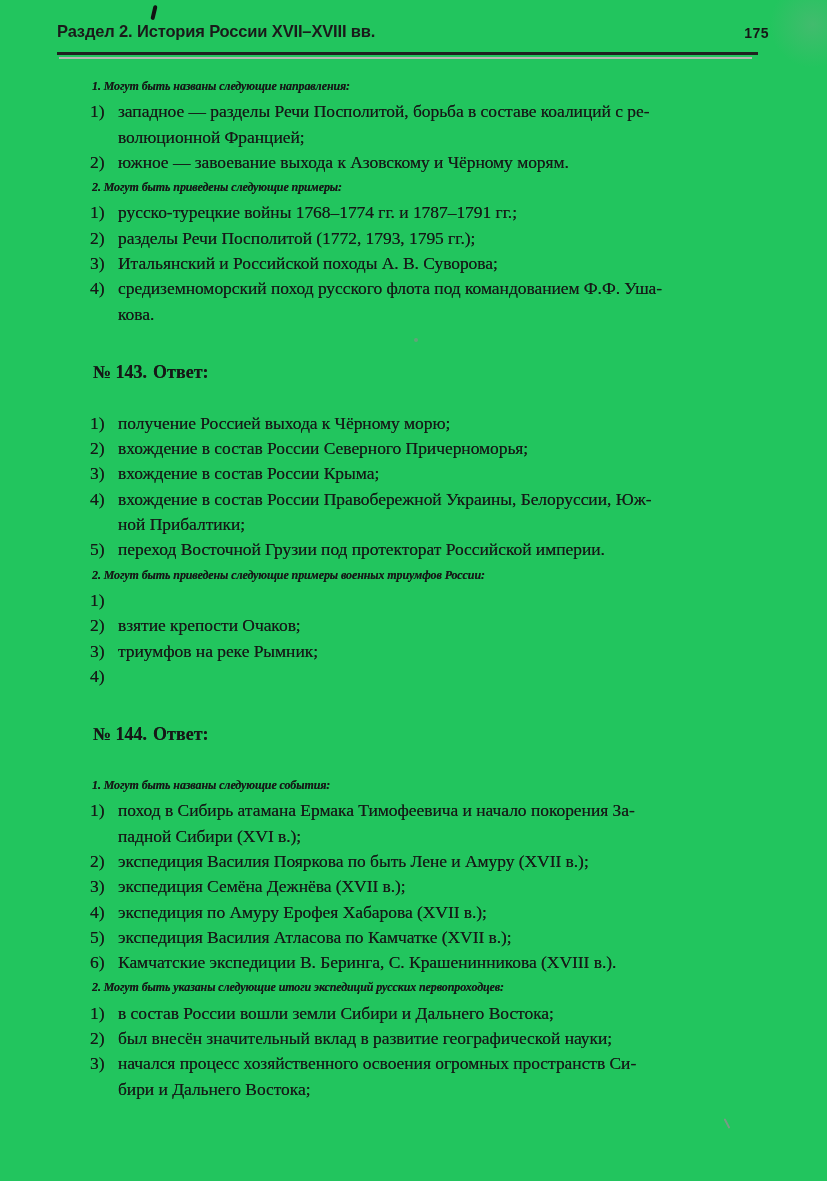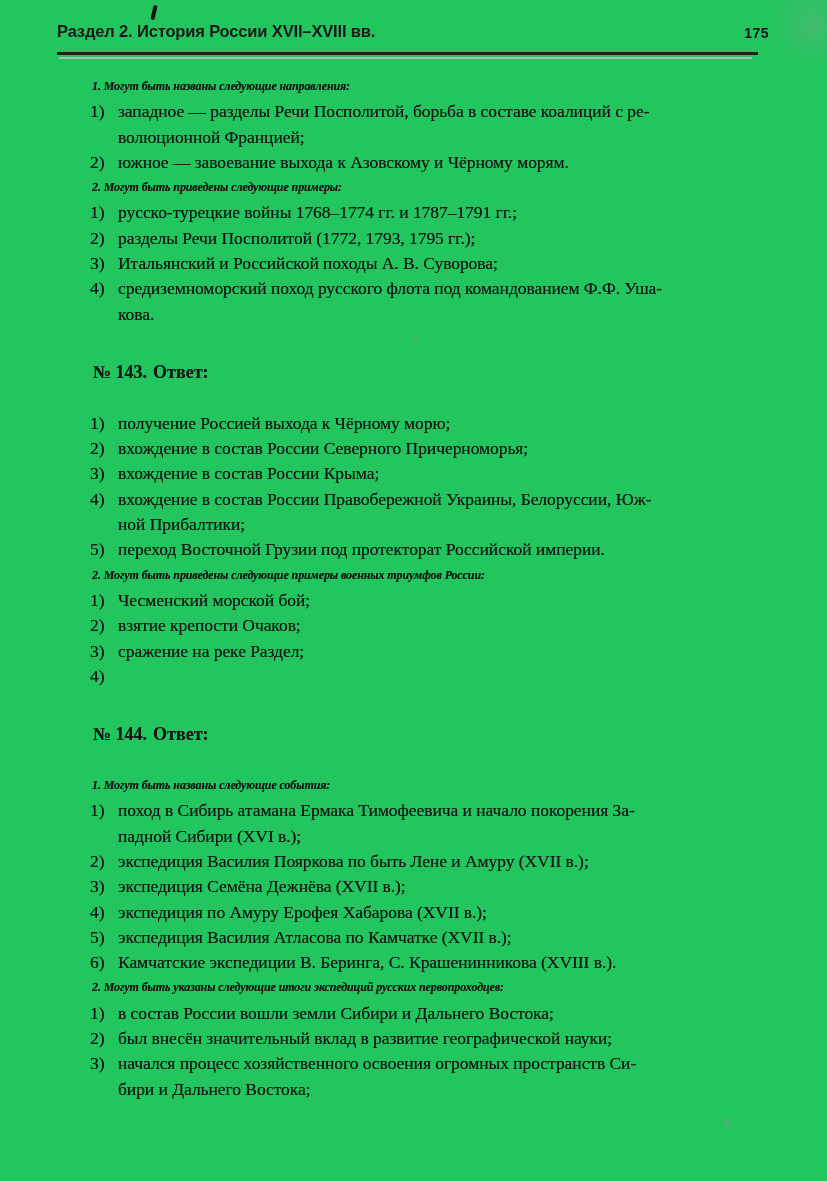--- a/index.html
+++ b/index.html
@@ -204,29 +204,28 @@
         <span class="item-text">вхождение в состав России Правобережной Украины, Белоруссии, Юж-
 ной Прибалтики;</span>
       </div>
       <div class="item">
         <span class="item-num">5)</span>
         <span class="item-text">переход Восточной Грузии под протекторат Российской империи.</span>
       </div>
       <div class="part-heading">2. Могут быть приведены следующие примеры военных триумфов России:</div>
       <div class="item">
         <span class="item-num">1)</span>
-        <span class="item-text">Чесменский морской бой;</span>
       </div>
       <div class="item">
         <span class="item-num">2)</span>
         <span class="item-text">взятие крепости Очаков;</span>
       </div>
       <div class="item">
         <span class="item-num">3)</span>
-        <span class="item-text">сражение на реке Раздел;</span>
+        <span class="item-text">триумфов на реке Рымник;</span>
       </div>
       <div class="item">
         <span class="item-num">4)</span>
       </div>
     </section>
 
     <section class="answer">
       <div class="answer-head">
         <span class="no-label">№ 144.</span><span>Ответ:</span>
       </div>

